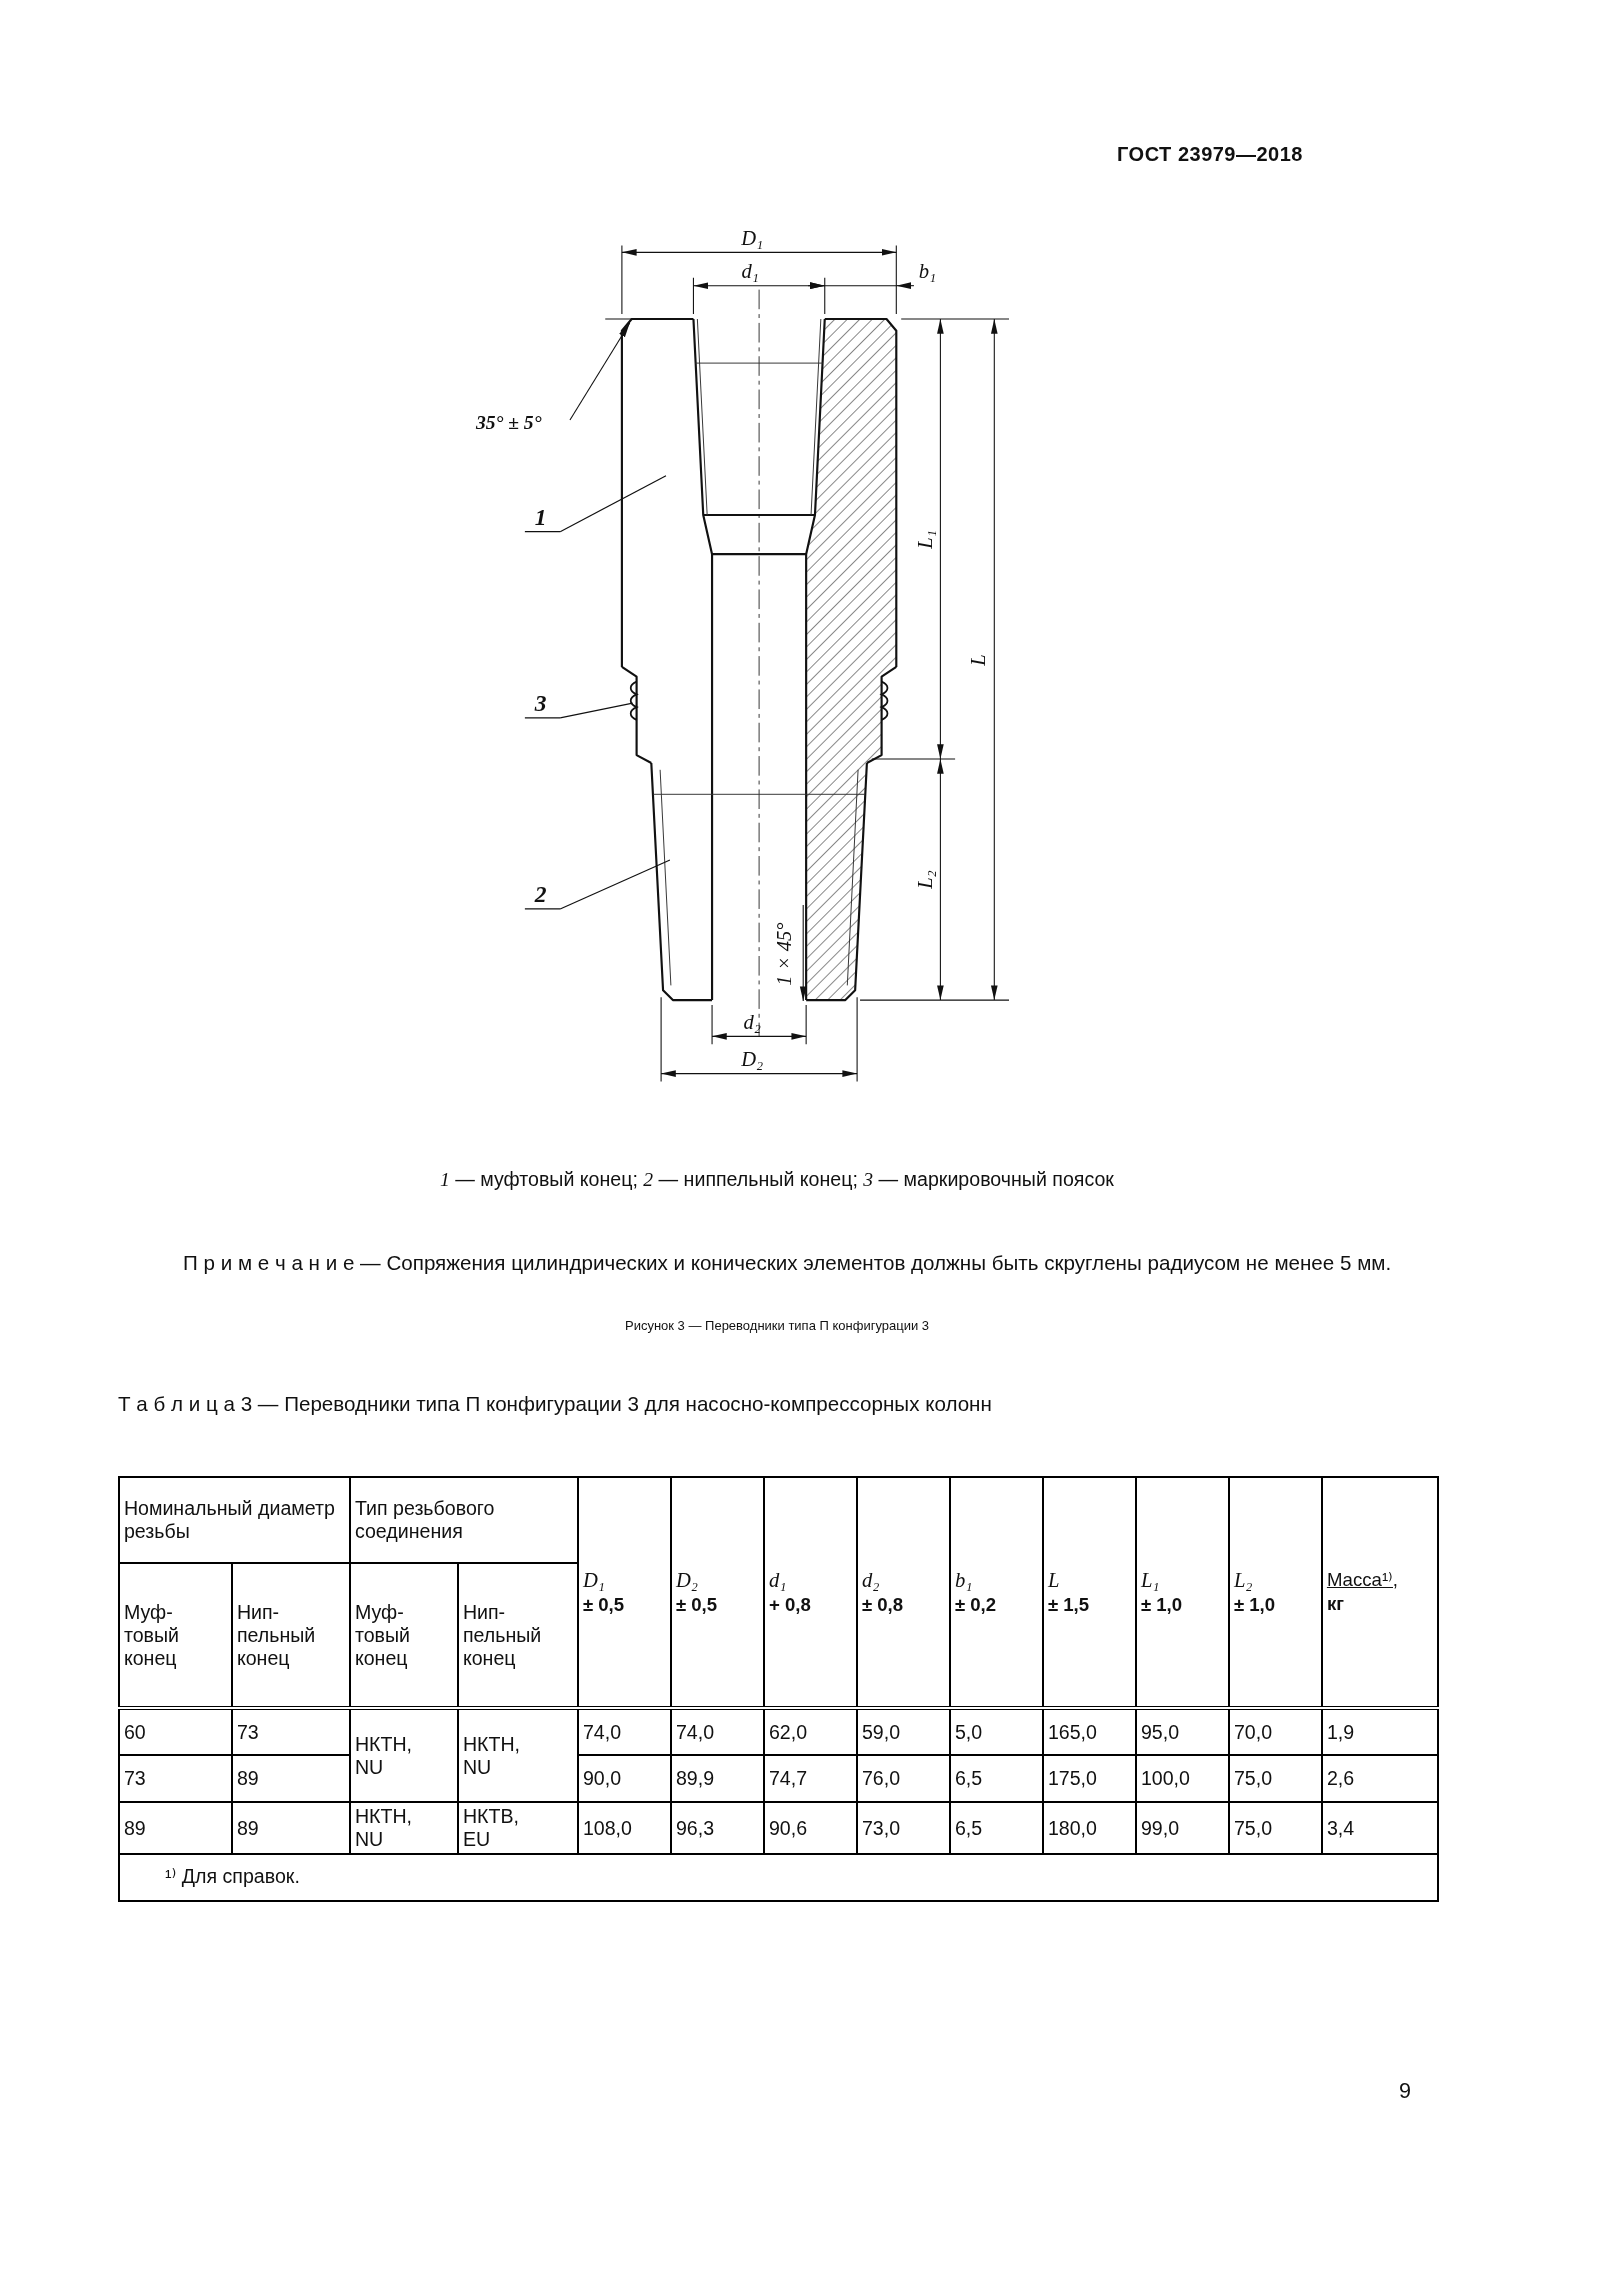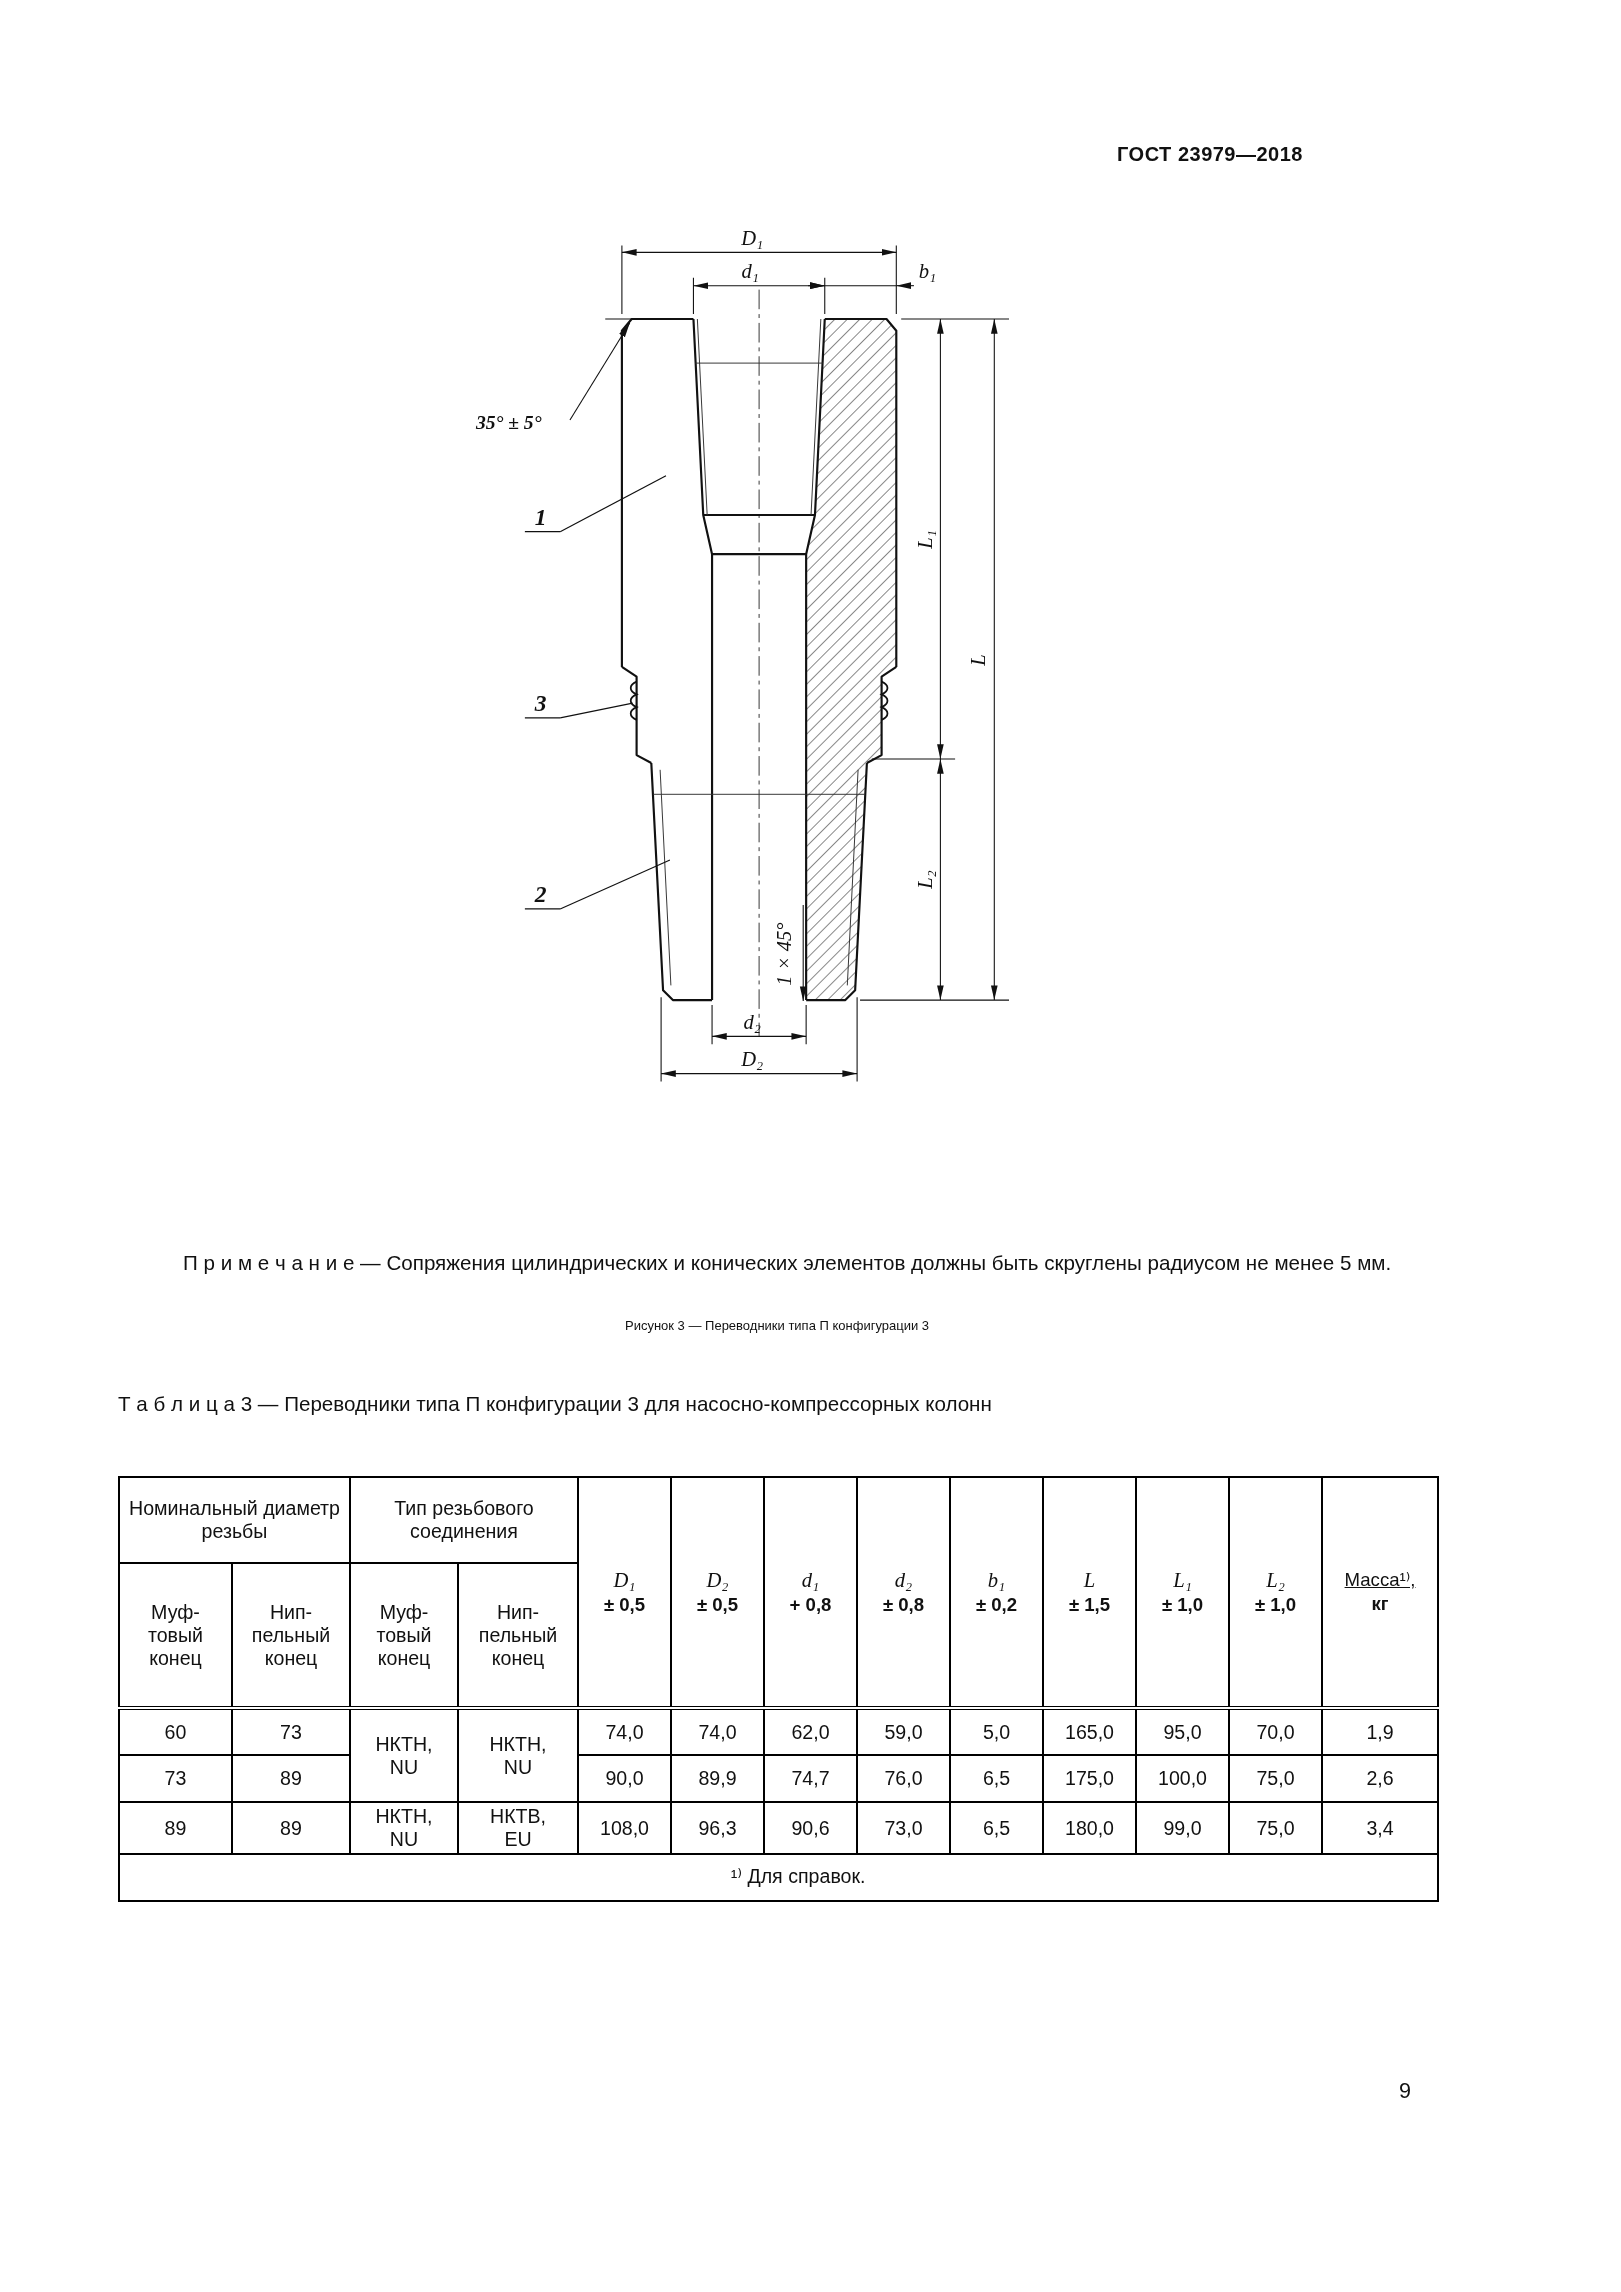--- a/index.html
+++ b/index.html
@@ -8,21 +8,21 @@
   .gost-header{position:absolute;top:143px;right:318px;font-size:20px;font-weight:bold;letter-spacing:0.5px;}
   .drawing{position:absolute;top:221px;left:421px;}
   .legend{position:absolute;top:1168px;left:118px;width:1318px;text-align:center;font-size:19.6px;}
   .legend i{font-family:"Liberation Serif","DejaVu Serif",serif;font-style:italic;}
   .note{position:absolute;top:1227px;left:118px;width:1318px;font-size:20.6px;line-height:1.5;text-indent:65px;}
   .fig-caption{position:absolute;top:1318px;left:118px;width:1318px;text-align:center;font-size:13px;}
   .tbl-caption{position:absolute;top:1392px;left:118px;width:1318px;font-size:20.6px;}
   .units{position:absolute;top:1439px;left:118px;width:1318px;text-align:right;font-size:20.6px;}
   .tbl-wrap{position:absolute;top:1476px;left:118px;width:1320px;}
   table.tbl{border-collapse:collapse;table-layout:fixed;width:1318px;border:2px solid #000;}
-  .tbl th,.tbl td{border:2px solid #000;text-align:center;vertical-align:middle;
+  .tbl th,.tbl td{border:2px solid #000;text-align:left;vertical-align:middle;
         font-size:19.6px;font-weight:normal;padding:2px 3.9px;box-sizing:border-box;}
   .tbl thead tr.gh{height:86px;}
   .tbl thead tr.sh{height:145px;}
   .tbl tbody tr{height:47px;margin-left:36px;}
   .pre{white-space:pre-line;}
   .hdr-bot{border-bottom:4.9px double #000 !important;}
   .dim .sym{display:block;font-family:"Liberation Serif","DejaVu Serif",serif;font-style:italic;font-size:20.6px;line-height:1.3;}
   .dim .sym.plain{font-family:"Liberation Sans","DejaVu Sans",sans-serif;font-style:normal;font-size:18.6px;text-decoration:underline;}
   .dim .tol{display:block;font-size:18.6px;line-height:1.3;font-weight:bold;}
   .footnote-cell{text-align:center;padding:9.8px 5.9px 11.8px 45px !important;font-size:20.6px;}
@@ -162,20 +162,23 @@
       <line x1="530" y1="549" x2="530" y2="795" marker-start="url(#ar)" marker-end="url(#ar)"></line>
     </g>
     <text class="dimtxt" transform="rotate(-90 521 672)" x="521" y="672" text-anchor="middle">L₂</text>
 
     <g stroke="#111" stroke-width="1.1" fill="none">
       <line x1="585" y1="100" x2="585" y2="795" marker-start="url(#ar)" marker-end="url(#ar)"></line>
     </g>
     <text class="dimtxt" transform="rotate(-90 576 448)" x="576" y="448" text-anchor="middle">L</text>
   </svg>
 
+  <div class="legend">
+    <i>1</i><span> — муфтовый конец; </span><i>2</i><span> — ниппельный конец; </span><i>3</i><span> — маркировочный поясок</span>
+  </div>
 
   <p class="note">П р и м е ч а н и е — Сопряжения цилиндрических и конических элементов должны быть скруглены радиусом не менее 5 мм.</p>
 
   <div class="fig-caption">Рисунок 3 — Переводники типа П конфигурации 3</div>
 
   <div class="tbl-caption">Т а б л и ц а 3 — Переводники типа П конфигурации 3 для насосно-компрессорных колонн</div>
 
 
   <div class="tbl-wrap">
     <table class="tbl">

